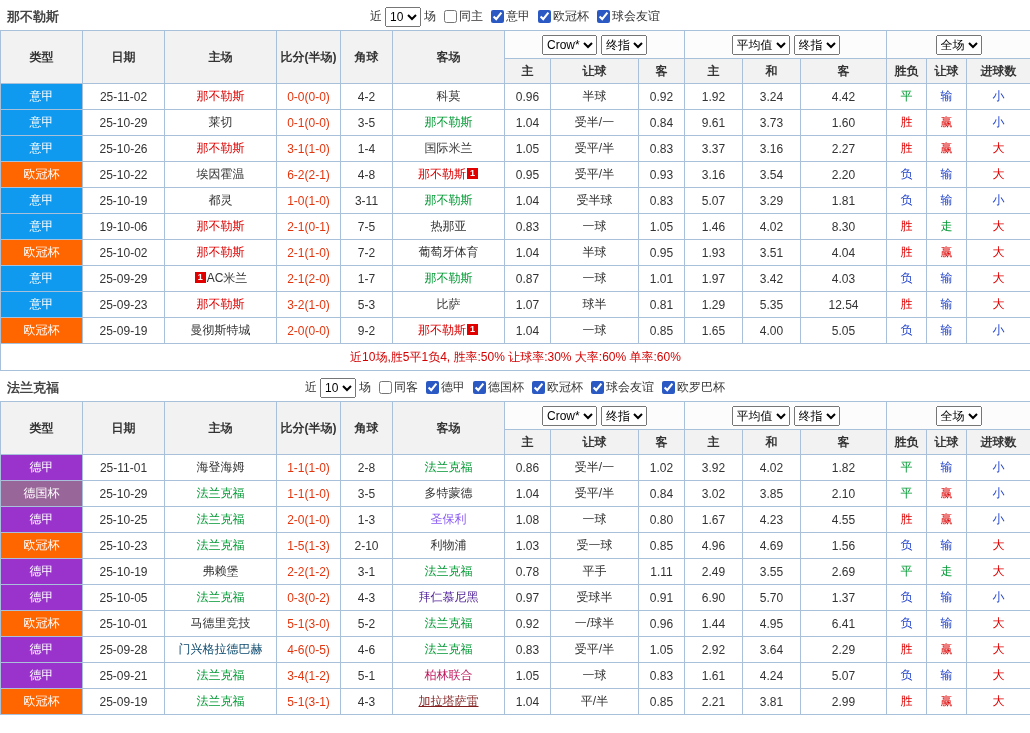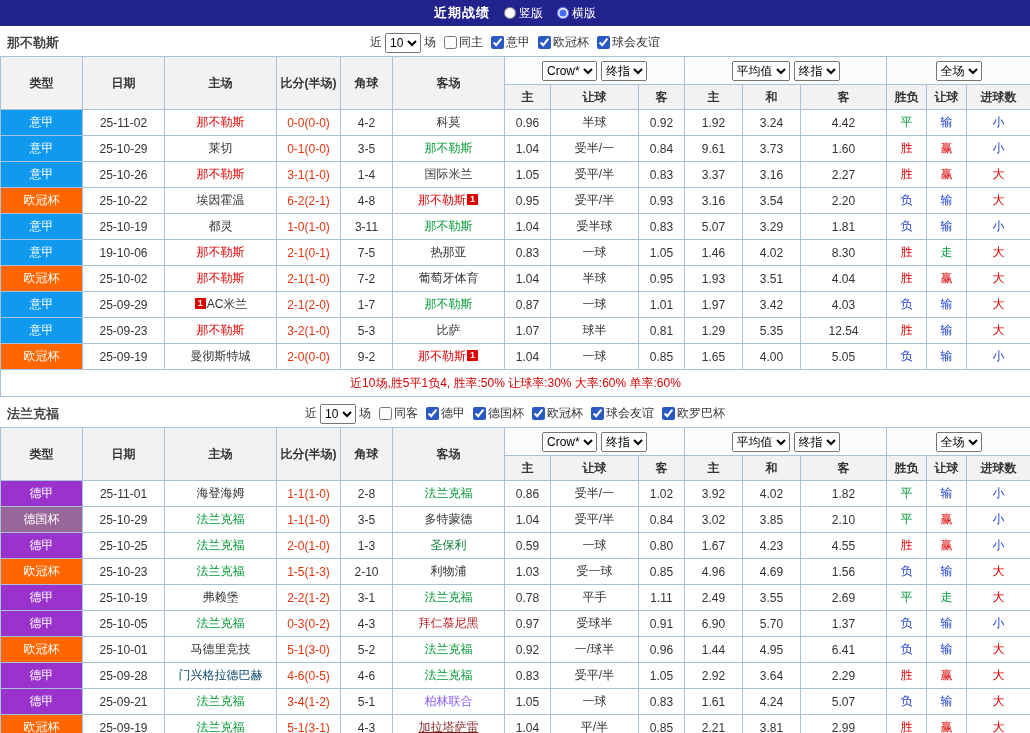--- a/index.html
+++ b/index.html
@@ -30,31 +30,20 @@
   .team-link{cursor:pointer;}
   .badge{display:inline-block;background:#e00000;color:#fff;font-size:9px;line-height:11px;min-width:9px;padding:0 1px;margin:0 1px;vertical-align:2px;font-weight:bold;}
   td.summary-cell{height:26px;background:#fff;}
   .summary-text{color:#d40000;}
 </style>
 </head>
 <body>
 
 <div class="page">
 
-  <header class="topbar">
-    <span class="topbar-title">近期战绩</span>
-    <label class="radio-opt">
-      <input type="radio" name="layout" style="">
-      <span>竖版</span>
-    </label>
-    <label class="radio-opt">
-      <input type="radio" name="layout" checked="" style="">
-      <span>横版</span>
-    </label>
-  </header>
 
   <div id="sections">
   <section class="team-section">
     <div class="section-head">
       <span class="team-name">那不勒斯</span>
       <div class="filters">
             <span>近</span>
             <select><option>10</option></select>
             <span>场</span>
             <label class="chk">
@@ -408,22 +397,22 @@
               <td style="color: rgb(0, 153, 51);">平</td>
               <td style="color: rgb(221, 0, 0);">赢</td>
               <td style="color: rgb(34, 68, 204);">小</td>
             </tr>
             <tr>
               <td class="type-cell" style="background: rgb(153, 51, 204);">德甲</td>
               <td>25-10-25</td>
               <td class="team-cell"><span class="team-link" style="color: rgb(0, 153, 51);">法兰克福</span></td>
               <td class="score-cell">2-0(1-0)</td>
               <td>1-3</td>
-              <td class="team-cell"><span class="team-link" style="color: #15803d;">圣保利</span></td>
-              <td>0.59</td>
+              <td class="team-cell"><span class="team-link" style="color: #8b5cf6;">圣保利</span></td>
+              <td>1.08</td>
               <td>一球</td>
               <td>0.80</td>
               <td>1.67</td>
               <td>4.23</td>
               <td>4.55</td>
               <td style="color: rgb(221, 0, 0);">胜</td>
               <td style="color: rgb(221, 0, 0);">赢</td>
               <td style="color: rgb(34, 68, 204);">小</td>
             </tr>
             <tr>
@@ -459,21 +448,21 @@
               <td style="color: rgb(0, 153, 51);">平</td>
               <td style="color: rgb(0, 153, 51);">走</td>
               <td style="color: rgb(221, 0, 0);">大</td>
             </tr>
             <tr>
               <td class="type-cell" style="background: rgb(153, 51, 204);">德甲</td>
               <td>25-10-05</td>
               <td class="team-cell"><span class="team-link" style="color: rgb(0, 153, 51);">法兰克福</span></td>
               <td class="score-cell">0-3(0-2)</td>
               <td>4-3</td>
-              <td class="team-cell"><span class="team-link" style="color: #b91c1c;">拜仁慕尼黑</span></td>
+              <td class="team-cell"><span class="team-link" style="color: #4c1d95;">拜仁慕尼黑</span></td>
               <td>0.97</td>
               <td>受球半</td>
               <td>0.91</td>
               <td>6.90</td>
               <td>5.70</td>
               <td>1.37</td>
               <td style="color: rgb(34, 68, 204);">负</td>
               <td style="color: rgb(34, 68, 204);">输</td>
               <td style="color: rgb(34, 68, 204);">小</td>
             </tr>
@@ -510,21 +499,21 @@
               <td style="color: rgb(221, 0, 0);">胜</td>
               <td style="color: rgb(221, 0, 0);">赢</td>
               <td style="color: rgb(221, 0, 0);">大</td>
             </tr>
             <tr>
               <td class="type-cell" style="background: rgb(153, 51, 204);">德甲</td>
               <td>25-09-21</td>
               <td class="team-cell"><span class="team-link" style="color: rgb(0, 153, 51);">法兰克福</span></td>
               <td class="score-cell">3-4(1-2)</td>
               <td>5-1</td>
-              <td class="team-cell"><span class="team-link" style="color: #8b5cf6;">柏林联合</span></td>
+              <td class="team-cell"><span class="team-link" style="color: #be185d;">柏林联合</span></td>
               <td>1.05</td>
               <td>一球</td>
               <td>0.83</td>
               <td>1.61</td>
               <td>4.24</td>
               <td>5.07</td>
               <td style="color: rgb(34, 68, 204);">负</td>
               <td style="color: rgb(34, 68, 204);">输</td>
               <td style="color: rgb(221, 0, 0);">大</td>
             </tr>

